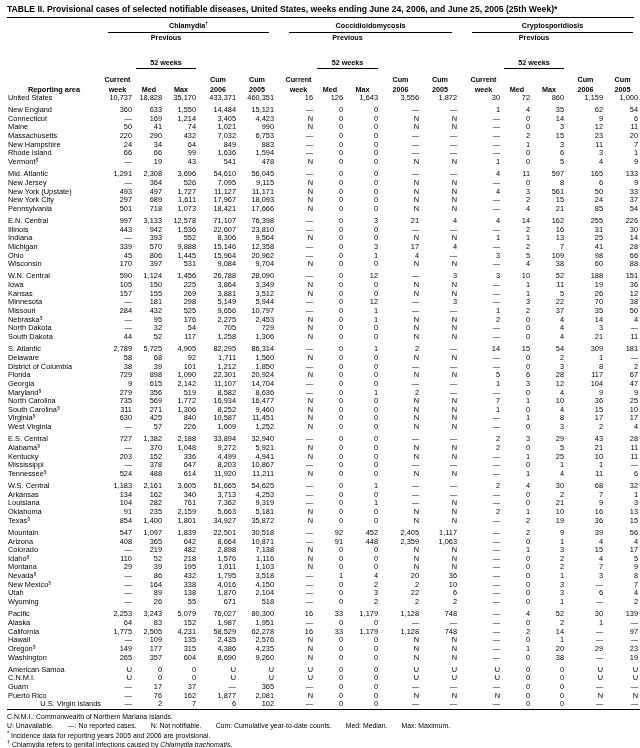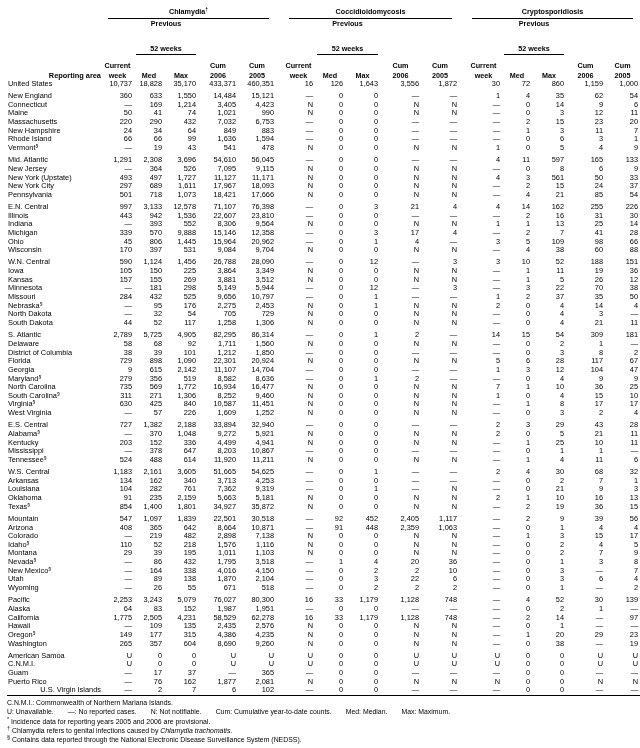--- a/index.html
+++ b/index.html
@@ -19,21 +19,21 @@
     margin-top:1px;
   }
   th, td { margin:0; }
   thead th {
     font-size:7.2px; font-weight:bold; padding:0; line-height:9.5px;
     vertical-align:bottom; text-align:center; white-space:nowrap;
   }
   thead th.grp { padding-top:2px; }
   thead th.grp div { border-bottom:1px solid #000; margin:0 7px; padding-bottom:1px; }
   thead th.w52 div { border-bottom:1px solid #000; margin:16px 2px; }
-  thead th.lbl { text-align:right; vertical-align:bottom; font-size:7.4px;margin-left:33px; }
+  thead th.lbl { text-align:center; vertical-align:bottom; font-size:7.4px;margin-left:33px; }
   thead th.hb, tbody tr.last td { border-bottom:0; }
   .hb { border-bottom:1px solid #000; }
   tbody td {
     font-size:7.4px; line-height:8.65px; padding:0 2px 0 0;
     text-align:right; white-space:nowrap; overflow:hidden;
   }
   tbody td.lbl { text-align:left; padding:0 0 0 1px; }
   tbody tr.bold td.lbl { font-weight:normal; }
   tbody tr.gap td { padding-top:3.5px; }
   tbody tr:last-child td { border-bottom:1.5px solid #000;text-align:right; }
@@ -41,20 +41,21 @@
   .footnotes { margin-top:2px; font-size:6.9px; line-height:9.3px; }
   .fline { white-space:nowrap; }
   .legend span { margin-right:14px; }
   .mk { font-size:5.6px; vertical-align:super; line-height:0; }
   i { font-style:italic; }
 </style>
 </head>
 <body>
 
 <div class="page">
+  <div class="title">TABLE II. Provisional cases of selected notifiable diseases, United States, weeks ending June 24, 2006, and June 25, 2005 (25th Week)*</div>
   <table>
     <colgroup>
       <col style="width:94px">
       <col style="width:33px">
         <col style="width:30px">
         <col style="width:34px">
         <col style="width:40px">
         <col style="width:38px">
       <col style="width:6px">
       <col style="width:33px">

